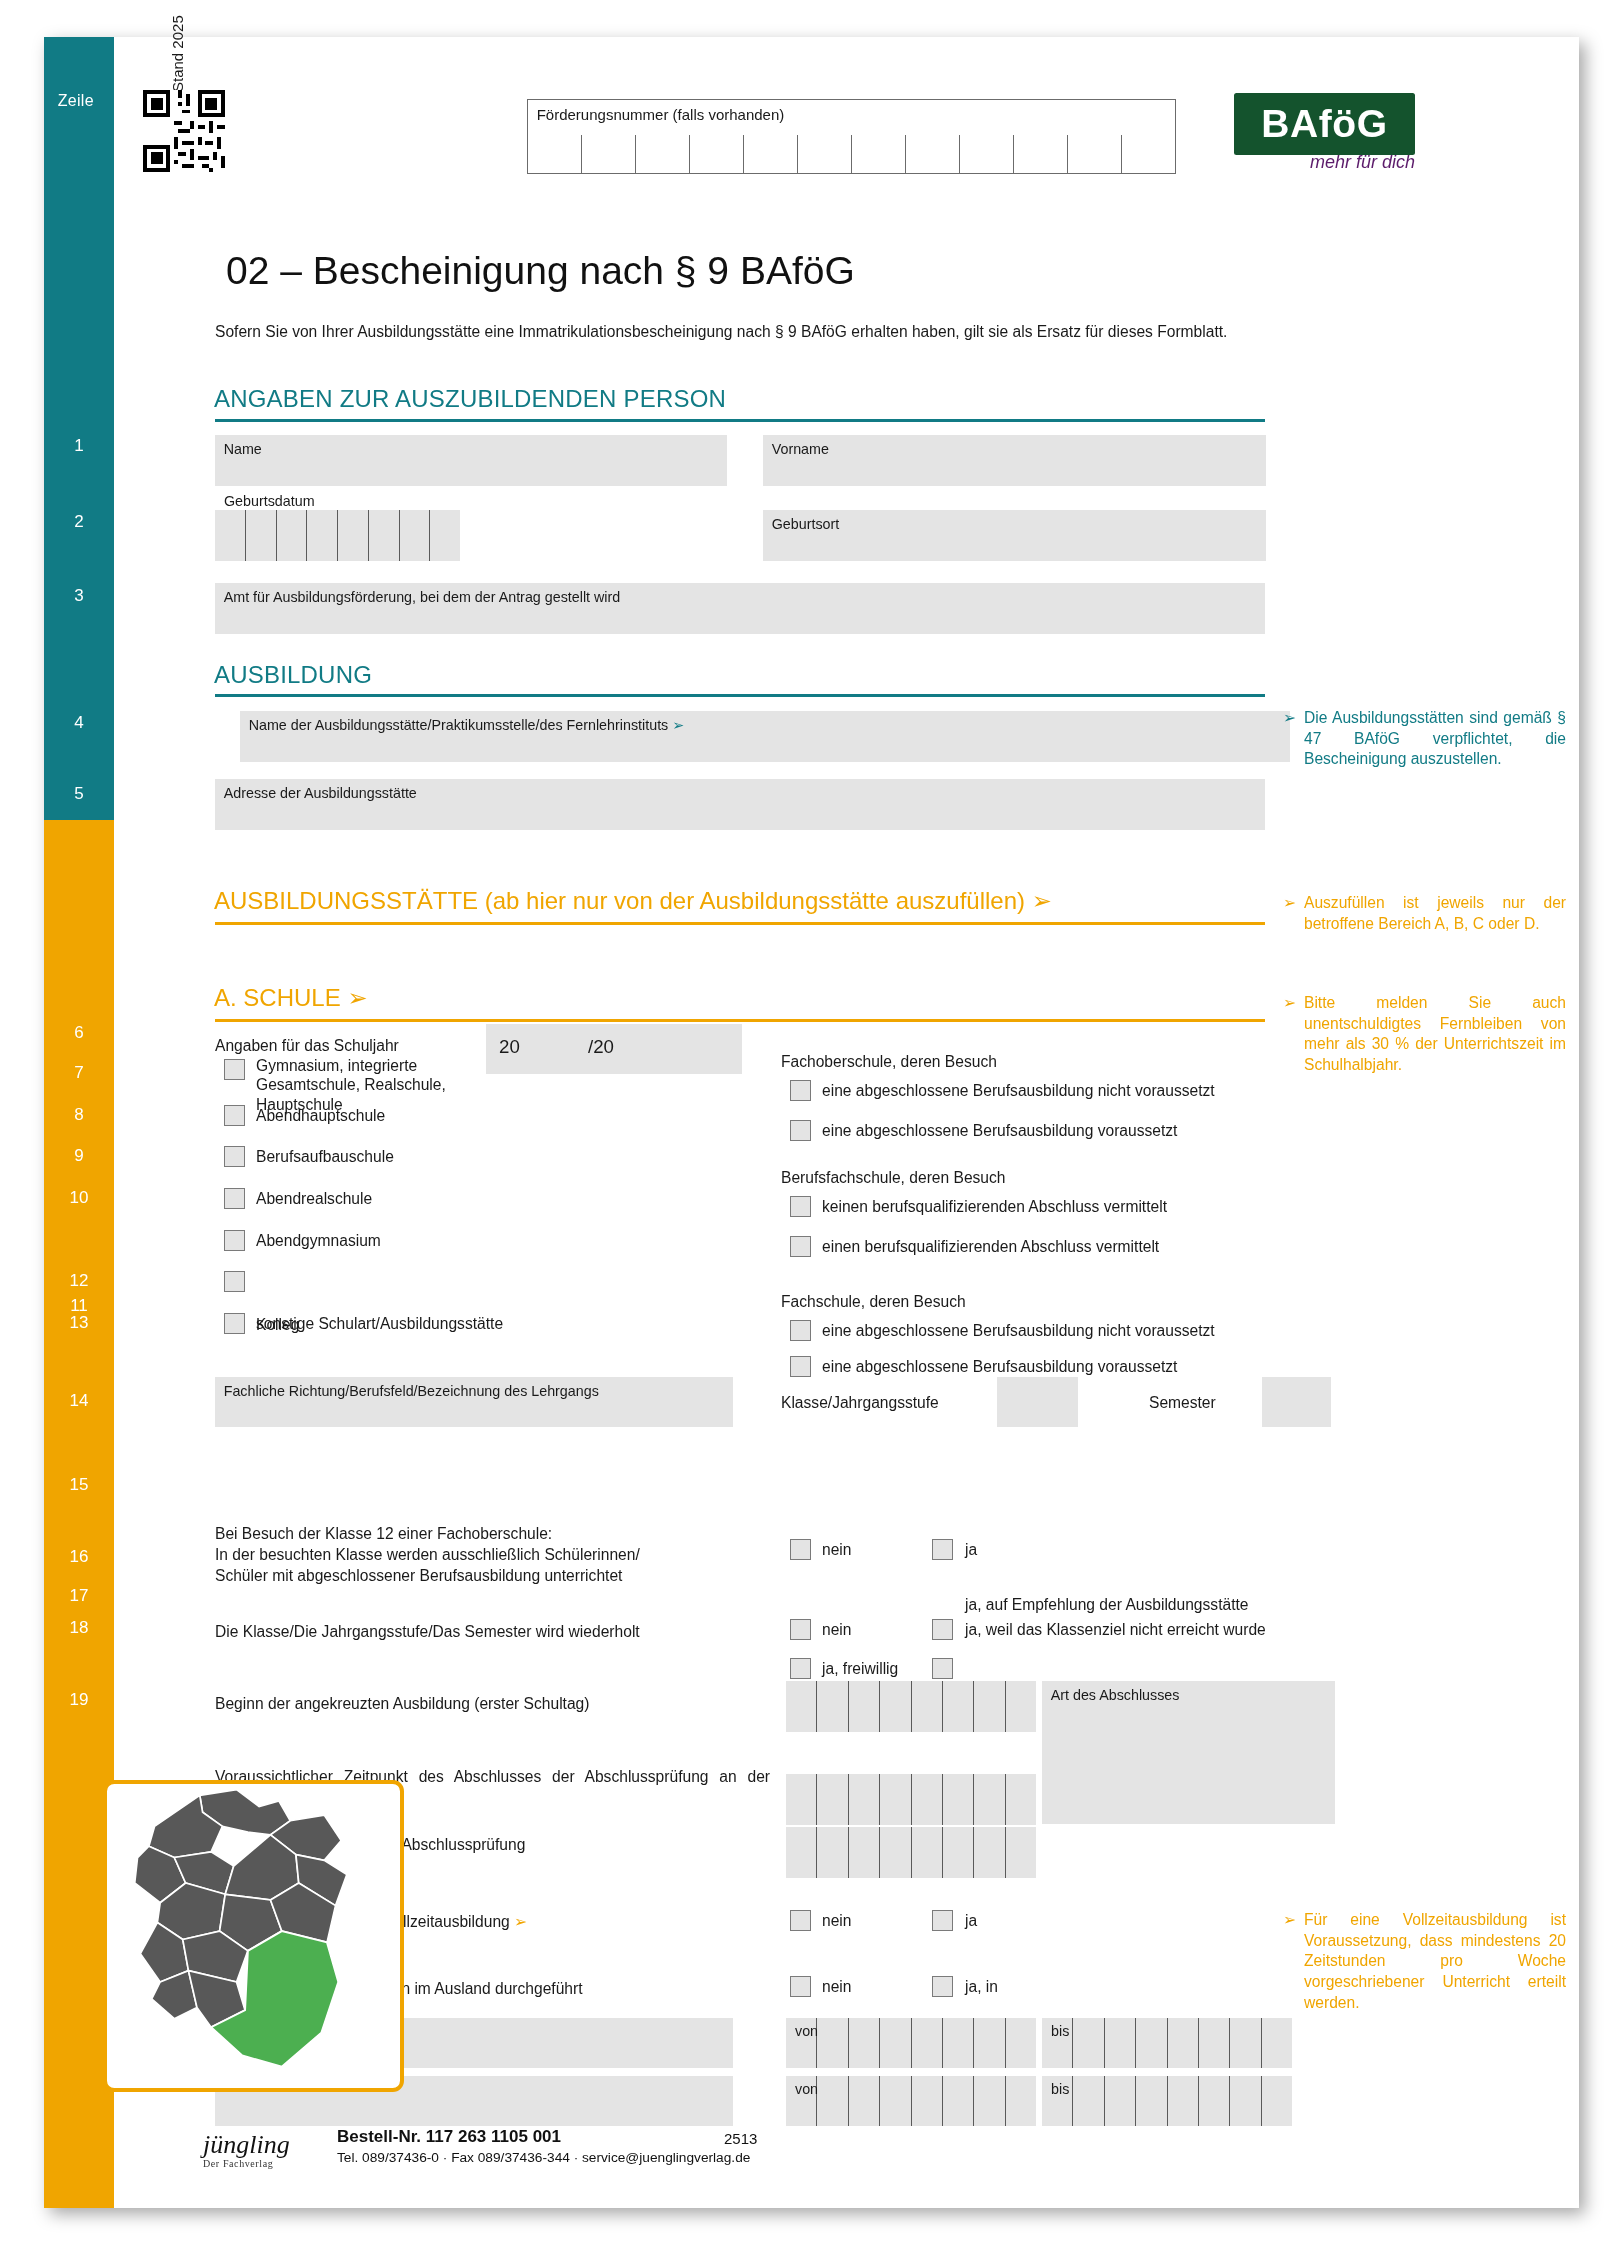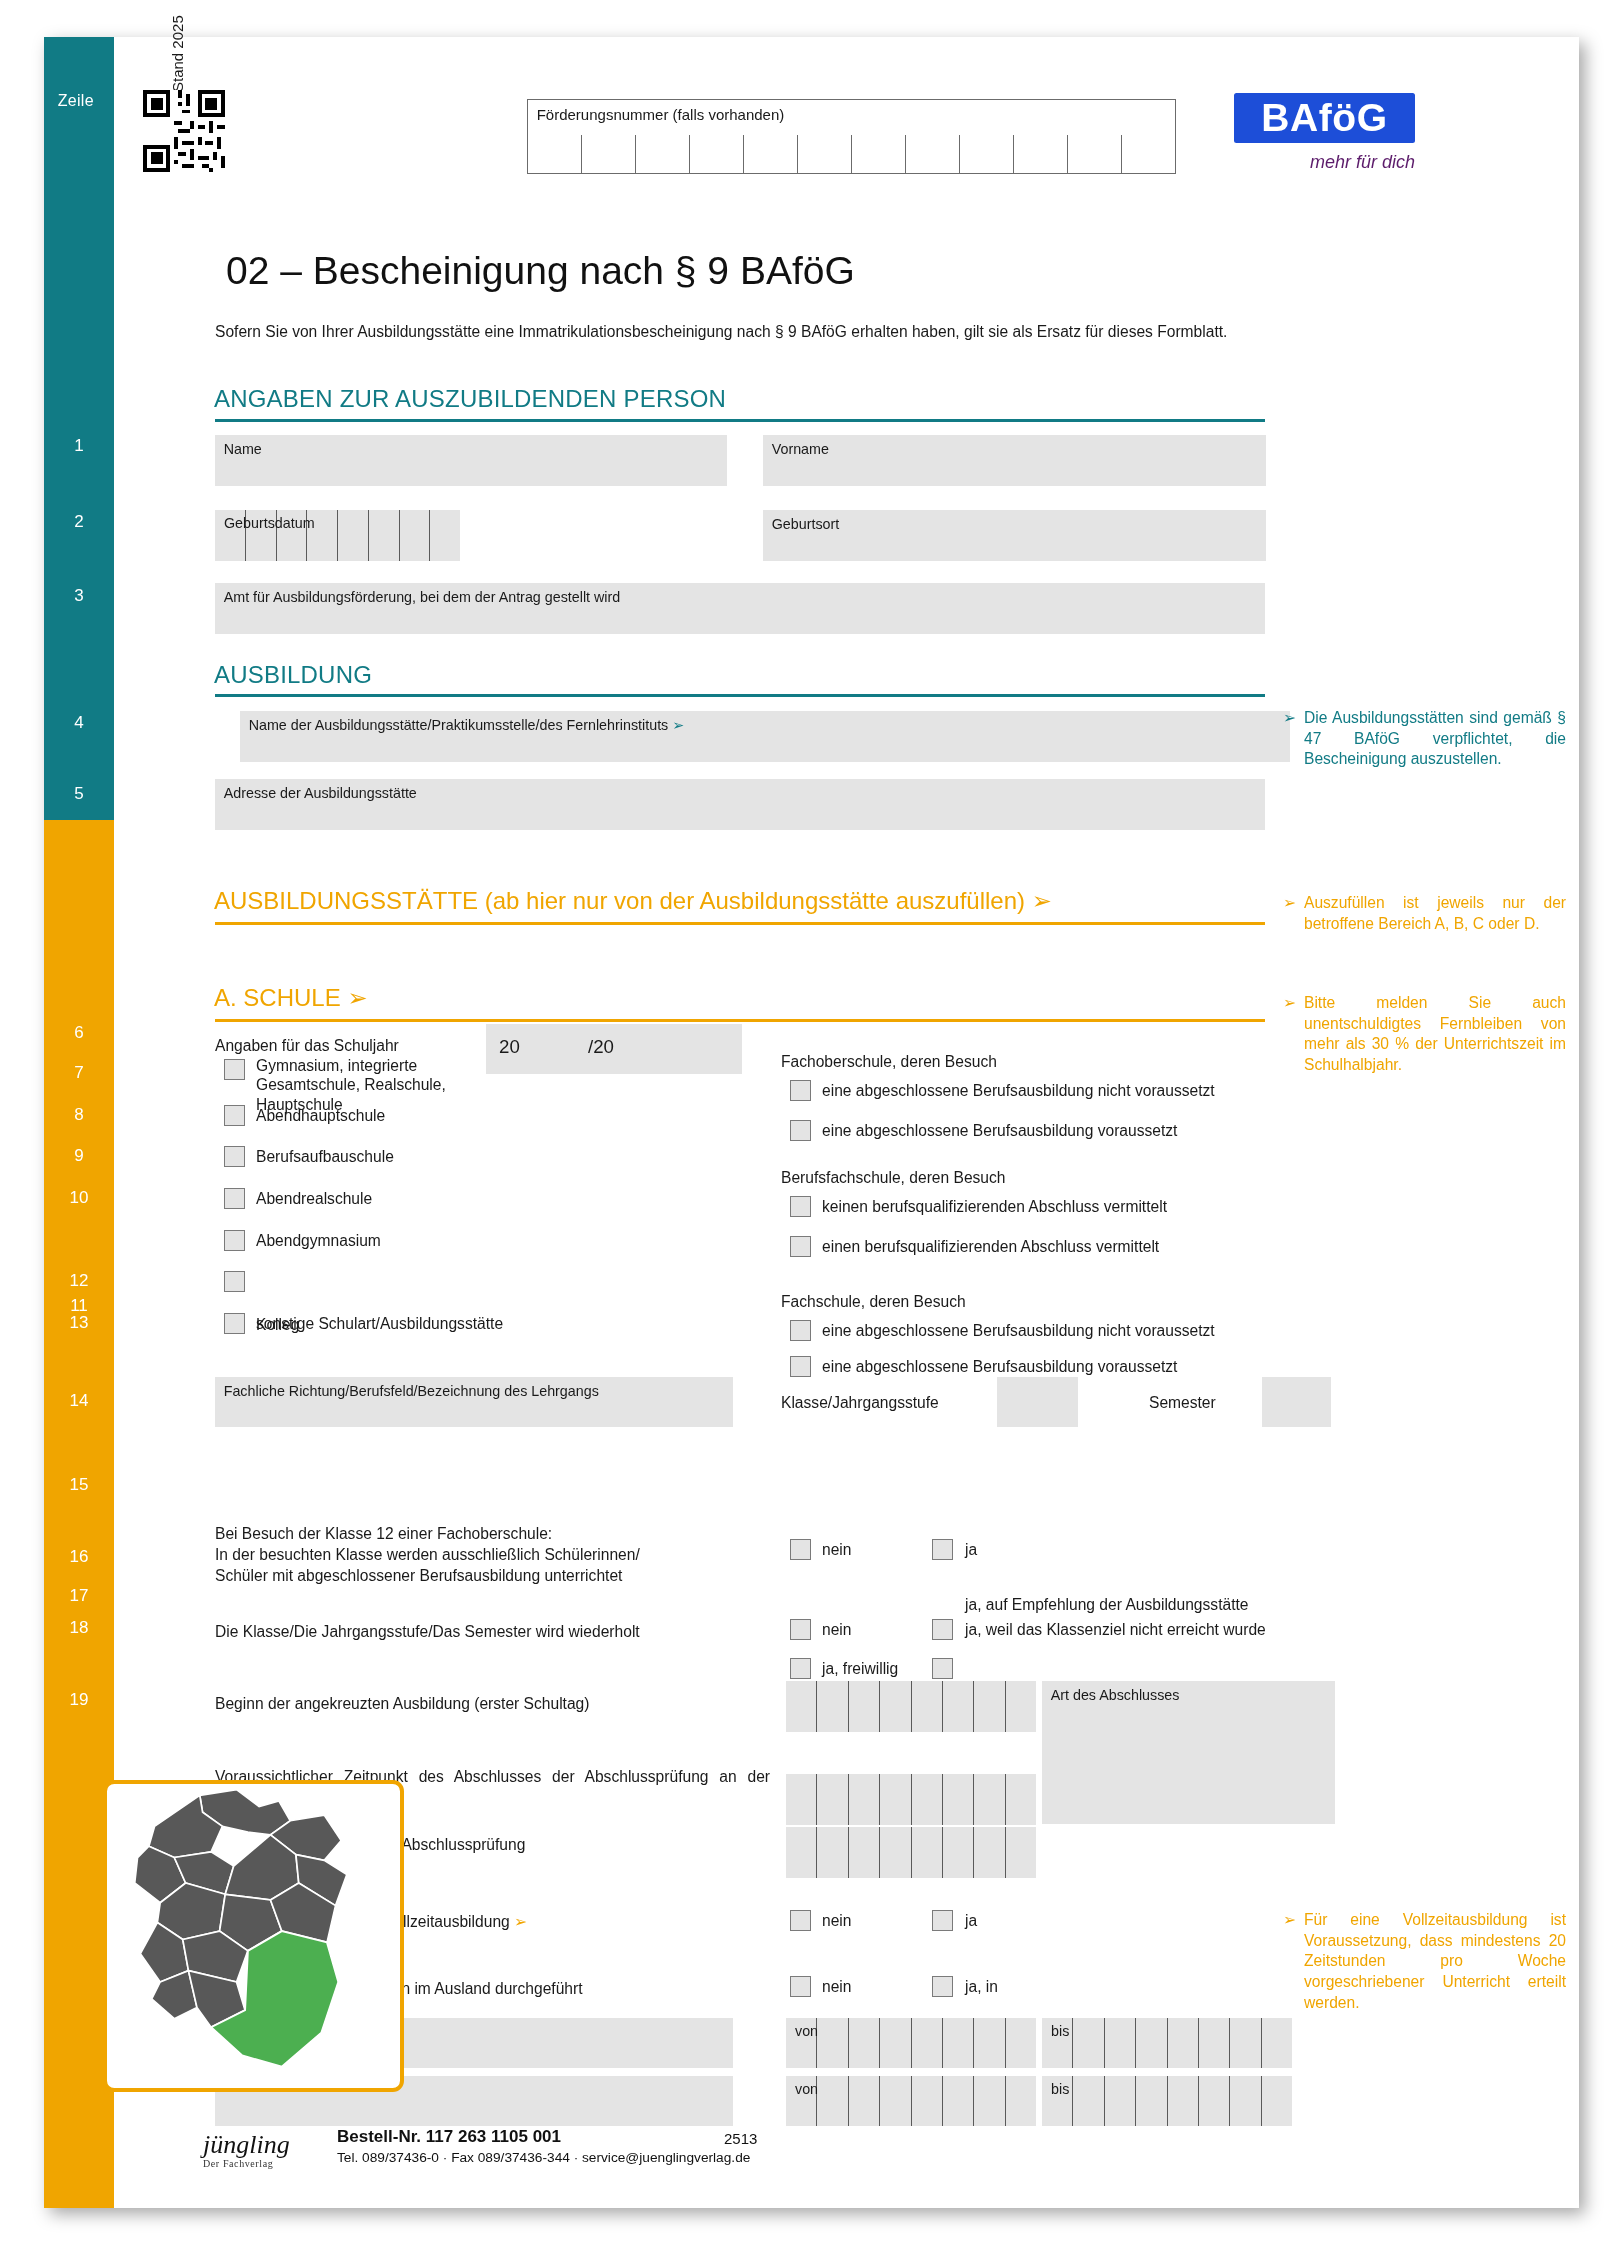--- a/index.html
+++ b/index.html
@@ -57,22 +57,22 @@
     border: 1.2px solid #6b6b6b;
     background: #ffffff;
   }
   .foerder-label { position:absolute; left: 8.7px; top: 6.2px; font-size: 15px; color:#1a1a1a; }
   .foerder-cells { position:absolute; left:0; top: 35px; width: 100%; height: 39px; display:flex; }
   .foerder-cells div { flex:1; border-left: 1.2px solid #6b6b6b; }
   .foerder-cells div:first-child { border-left: none; }
 
   
   .logo {
-    position:absolute; left: 1190px; top: 56px; width: 181px; height: 50px;
-    background: #1d4ed8; border-radius: 2.5px;
+    position:absolute; left: 1190px; top: 56px; width: 181px; height: 62px;
+    background: #14532d; border-radius: 2.5px;
     color:#fff; font-size: 39px; font-weight: bold; letter-spacing:0.6px;
     display:flex; align-items:center; justify-content:center;
   }
   .logo-sub {
     position:absolute; left: 1190px; top: 115px; width: 181px;
     text-align:right; color:#5c1c6b; font-size: 18px; font-style: italic;
   }
 
   h1.title {
     position:absolute; left: 170px; top: 200px;
@@ -248,21 +248,21 @@
   <div class="comb" style="left:171px; top:473px; width:245px; height:51px;">
     <span></span>
       <span></span>
       <span></span>
       <span></span>
       <span></span>
       <span></span>
       <span></span>
       <span></span>
   </div>
-  <div class="comb-top-lbl" style="left:180px; top:478px;text-align:center;">Geburtsdatum</div>
+  <div class="comb-top-lbl" style="left:180px; top:456px;text-align:center;">Geburtsdatum</div>
 
   <div class="field" style="left:719px; top:473px; width:503px; height:51px;">
     <div class="lbl">Geburtsort</div>
   </div>
 
   <div class="field" style="left:171px; top:546px; width:1050px; height:51px;">
     <div class="lbl">Amt für Ausbildungsförderung, bei dem der Antrag gestellt wird</div>
   </div>
 
   <div class="sec-head" style="left:170px; top:624px;">AUSBILDUNG</div>

